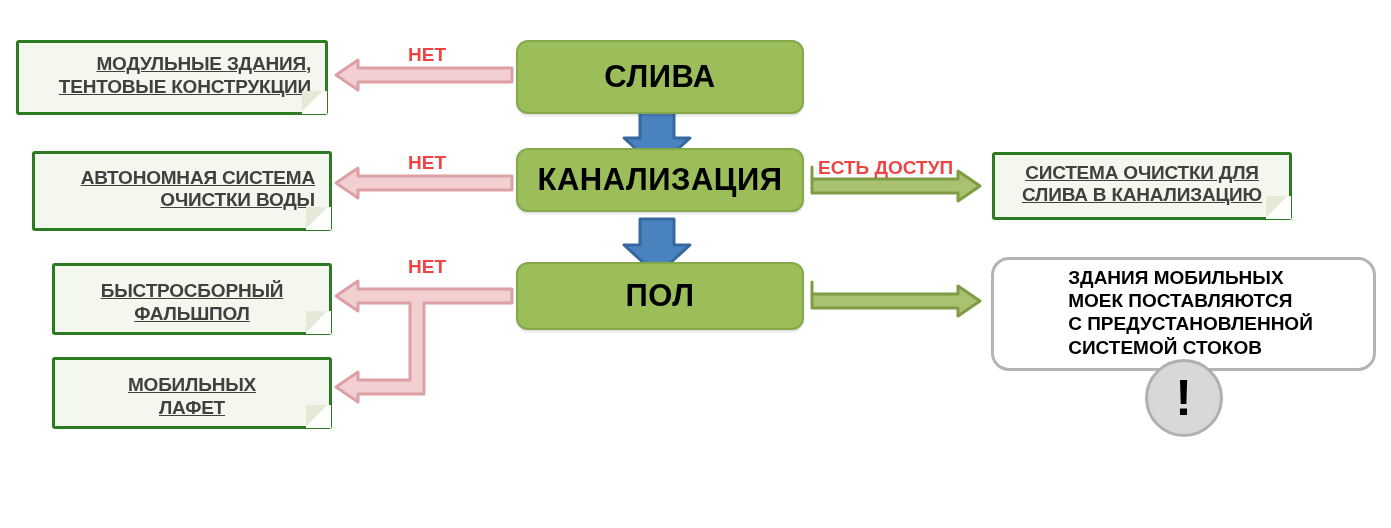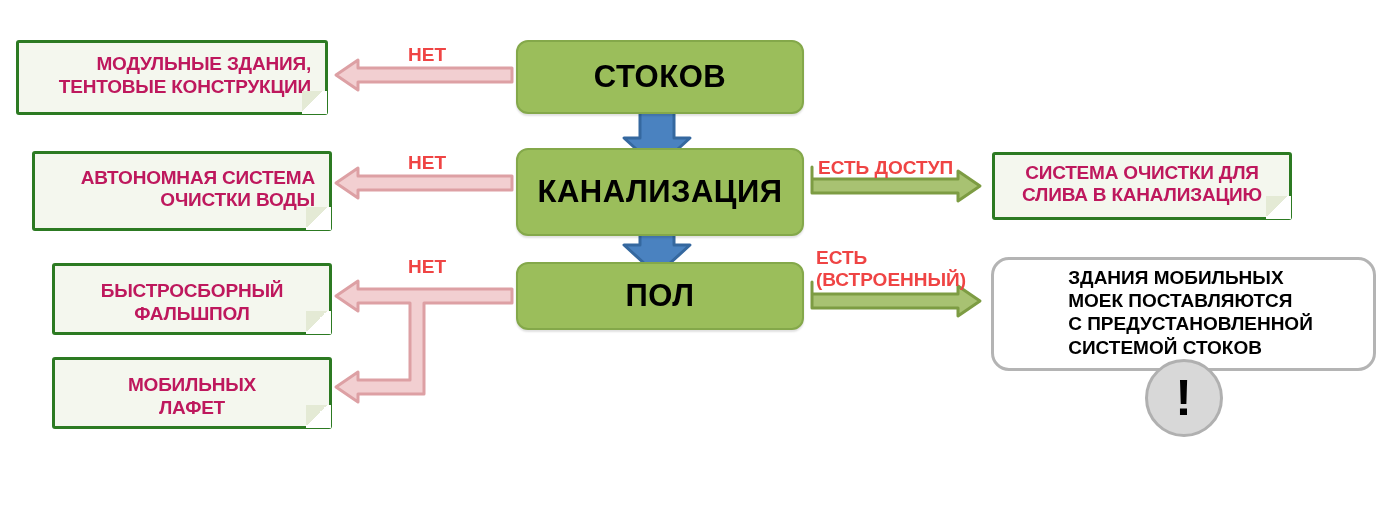--- a/index.html
+++ b/index.html
@@ -49,24 +49,25 @@
     right: -2px;
     bottom: -2px;
     width: 22px;
     height: 20px;
     background: linear-gradient(135deg, #e4ead5 0%, #e4ead5 50%, #ffffff 50%);
     border-right: 3px solid #ffffff;
     border-bottom: 3px solid #ffffff;
   }
   .note-text {
     font-weight: bold;
-    color: #be185d;
+    color: #404040;
     line-height: 1.18;
     letter-spacing: -0.2px;
     white-space: pre-line;
+    text-decoration: underline;
   }
   .ta-right { text-align: right; width: 100%; }
   .ta-center { text-align: center; width: 100%; margin-top: 11px; }
 
   
   .green-box {
     position: absolute;
     box-sizing: border-box;
     background: #9bbe5b;
     border: 2px solid #84a84a;
@@ -212,24 +213,24 @@
     <span class="fold"></span>
   </div>
 
   <div class="note-box" style="left:52px; top:357px; width:280px; height:72px;">
     <span class="note-text ta-center" style="font-size:19px;">МОБИЛЬНЫХ
 ЛАФЕТ</span>
     <span class="fold"></span>
   </div>
 
   <div class="green-box" style="left:516px; top:40px; width:288px; height:74px;">
-    <span class="green-text">СТОКОВ</span>
-  </div>
-
-  <div class="green-box" style="left:516px; top:148px; width:288px; height:88px;">
+    <span class="green-text">СЛИВА</span>
+  </div>
+
+  <div class="green-box" style="left:516px; top:148px; width:288px; height:64px;">
     <span class="green-text">КАНАЛИЗАЦИЯ</span>
   </div>
 
   <div class="green-box" style="left:516px; top:262px; width:288px; height:68px;">
     <span class="green-text">ПОЛ</span>
   </div>
 
   <div class="note-box" style="left:992px; top:152px; width:300px; height:68px; justify-content:flex-start;">
     <span class="note-text" style="font-size:19px; text-align:center; width:100%;">СИСТЕМА ОЧИСТКИ ДЛЯ
 СЛИВА В КАНАЛИЗАЦИЮ</span>
@@ -247,16 +248,14 @@
   </div>
 
   <div class="arrow-label" style="left:408px; top:44px; font-size:19px;">НЕТ</div>
 
   <div class="arrow-label" style="left:408px; top:152px; font-size:19px;">НЕТ</div>
 
   <div class="arrow-label" style="left:408px; top:256px; font-size:19px;">НЕТ</div>
 
   <div class="arrow-label" style="left:818px; top:157px; font-size:19px;">ЕСТЬ ДОСТУП</div>
 
-  <div class="arrow-label" style="left:816px; top:247px; font-size:19px;">ЕСТЬ
-(ВСТРОЕННЫЙ)</div>
 
 </div>
 
 </body></html>

